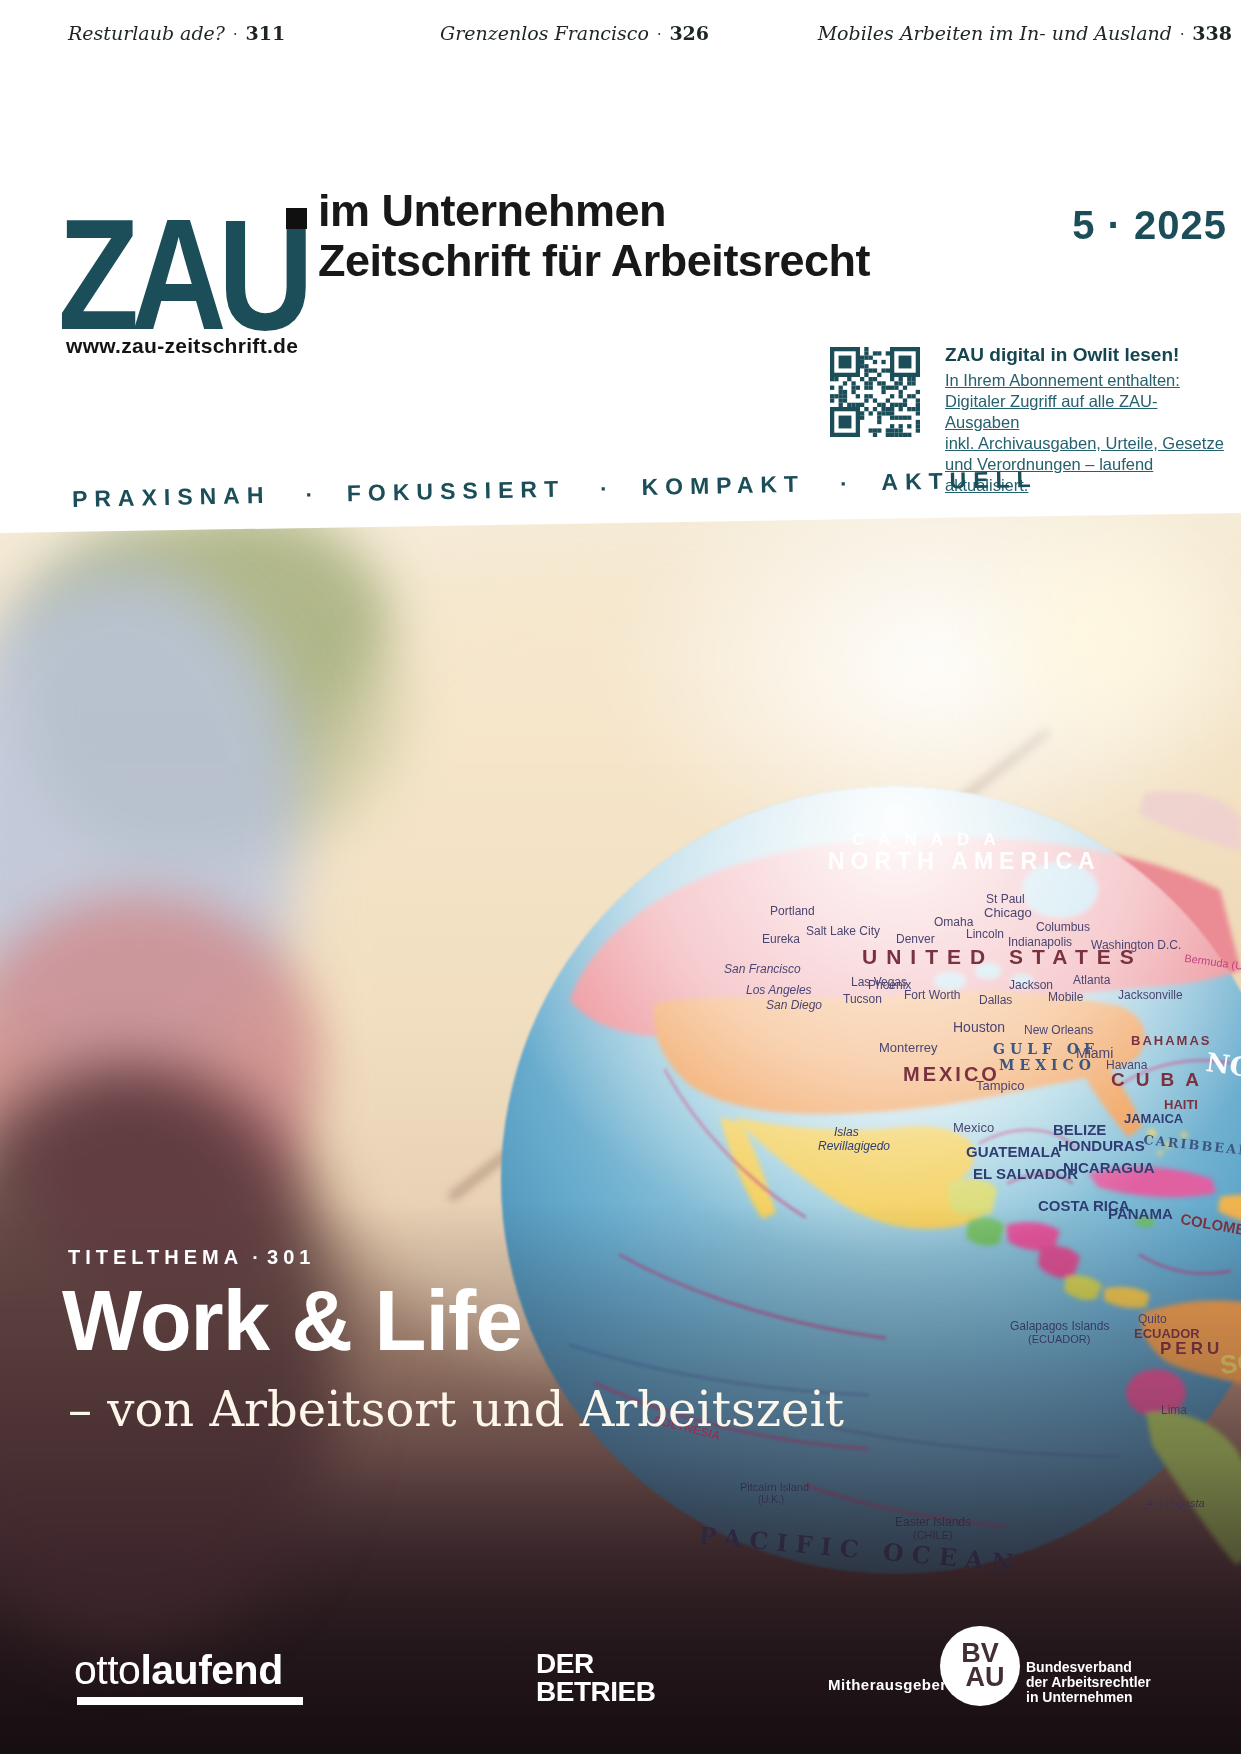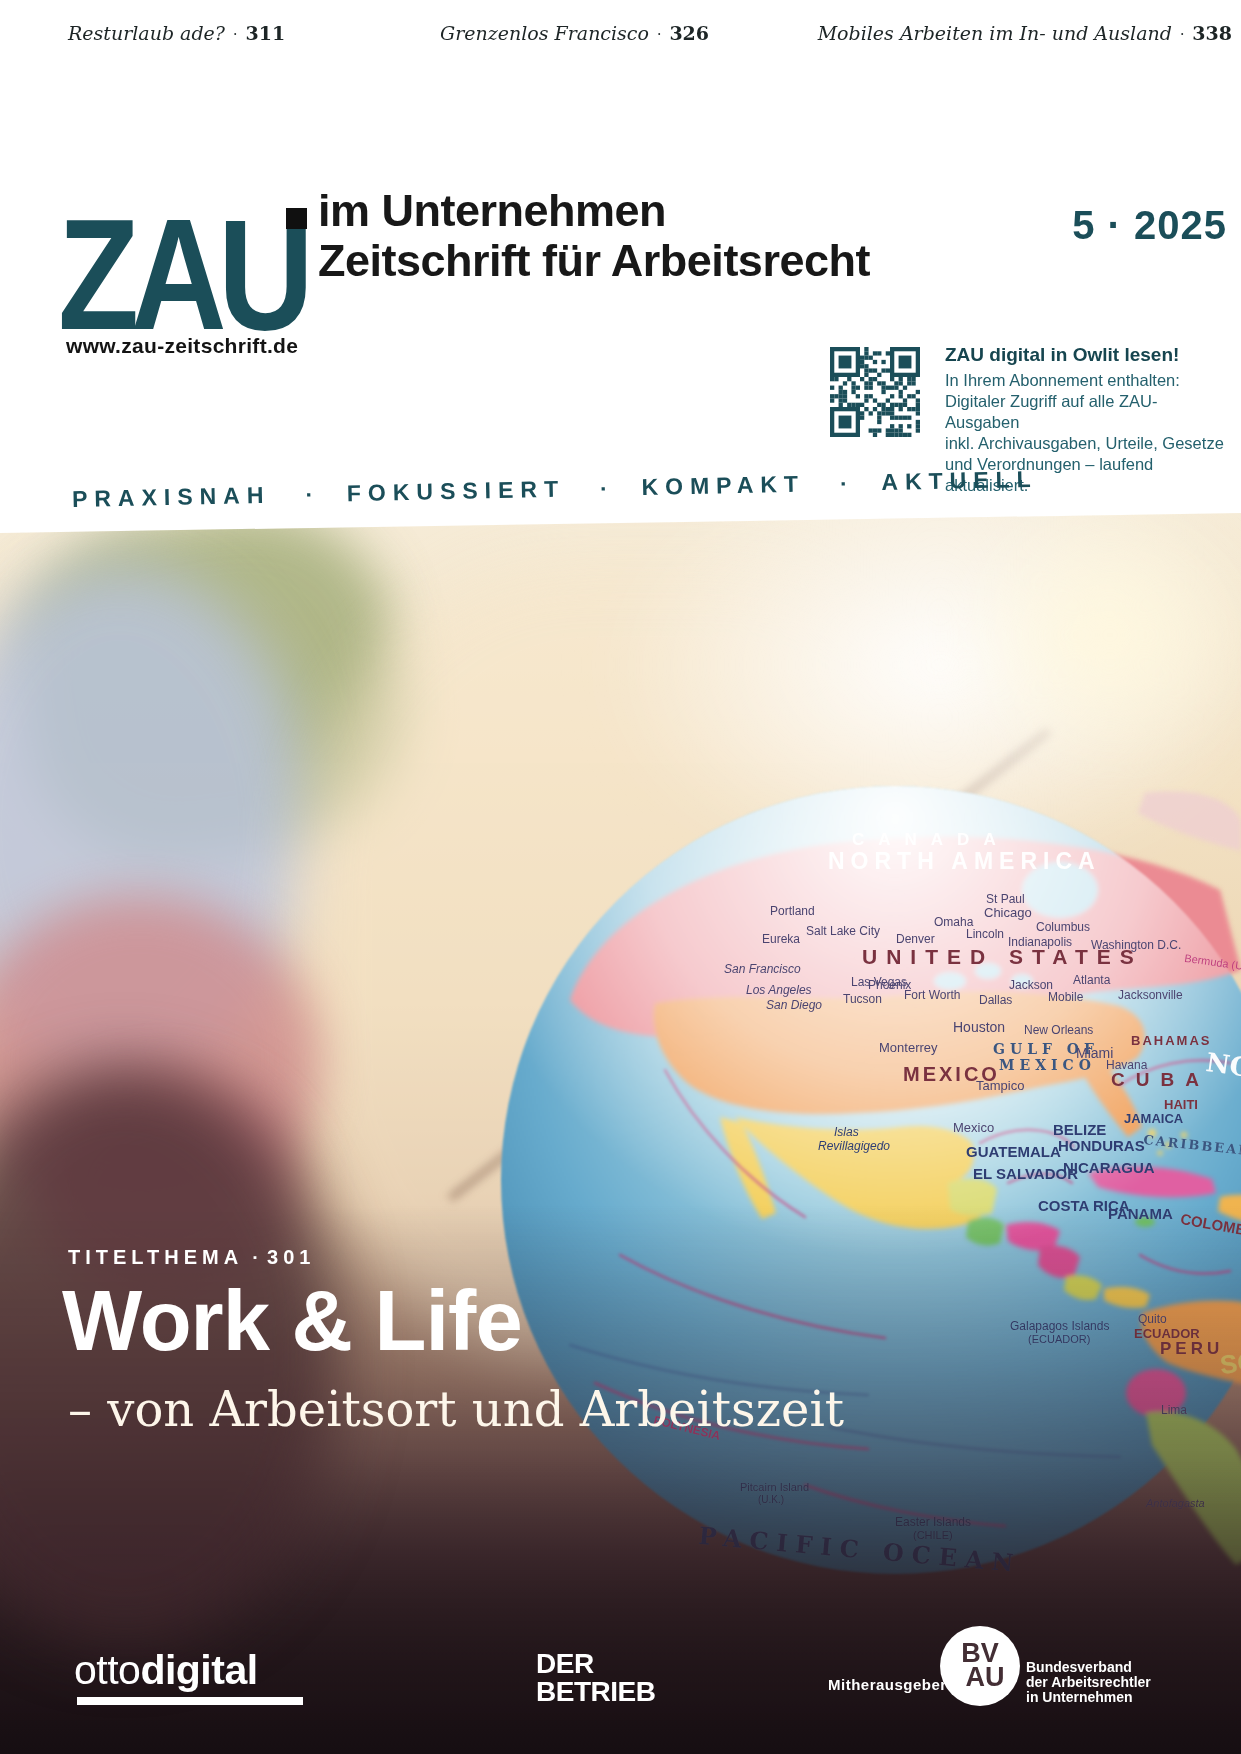--- a/index.html
+++ b/index.html
@@ -19,21 +19,21 @@
   .zaudot{position:absolute;left:286px;top:208px;width:21px;height:21px;background:#101010;}
   .jtitle{position:absolute;left:318px;top:186px;font-size:45px;line-height:50px;font-weight:800;
           color:#181818;letter-spacing:-.5px;}
   .issue{position:absolute;right:34px;top:203px;font-size:40px;font-weight:800;color:#1b4e59;letter-spacing:1px;}
   .www{position:absolute;left:66px;top:334px;font-size:21px;font-weight:700;color:#141414;letter-spacing:.3px;}
 
   
   .qr{position:absolute;left:830px;top:347px;width:90px;height:90px;}
   .promo{position:absolute;left:945px;top:344px;width:280px;color:#24606d;}
   .promo .ph{font-size:19px;font-weight:800;color:#16454f;margin-bottom:4px;}
-  .promo .pl{font-size:16.5px;line-height:21px;}
+  .promo .pl{font-size:16.5px;line-height:21px;text-decoration:underline;}
 
   
   .tagline{position:absolute;left:72px;top:486px;width:966px;display:flex;justify-content:space-between;
            align-items:center;transform:rotate(-1.2deg);transform-origin:left center;color:#1b4e59;}
   .tagline .tw{font-size:23px;font-weight:700;letter-spacing:7px;white-space:nowrap;}
   .tagline .ts{font-size:13px;}
 
   
   .photo{position:absolute;left:0;top:505px;width:1241px;height:1249px;
          clip-path:polygon(0 28px,1241px 8px,1241px 1249px,0 1249px);}
@@ -441,21 +441,21 @@
 
     <div class="kicker">
       <span>TITELTHEMA</span><span class="ks">▪</span><span>301</span>
     </div>
     <h1 class="ctitle">Work &amp; Life</h1>
     <div class="csub">
       <div>– von Arbeitsort und Arbeitszeit</div>
     </div>
 
     <div class="otto">
-      <span class="o1">otto</span><span class="o2">digital</span>
+      <span class="o1">otto</span><span class="o2">laufend</span>
     </div>
     <div class="obar"></div>
     <div class="derb">
       <div>DER</div>
       <div>BETRIEB</div>
     </div>
     <div class="mith">Mitherausgeber:</div>
     <div class="bvau">
       <div class="bv">BV</div>
       <div class="au">AU</div>

